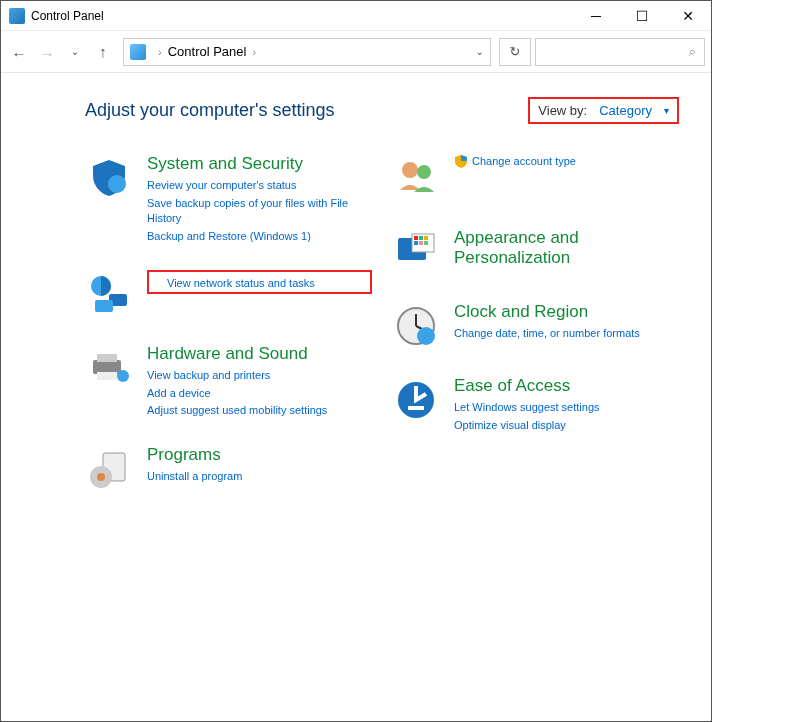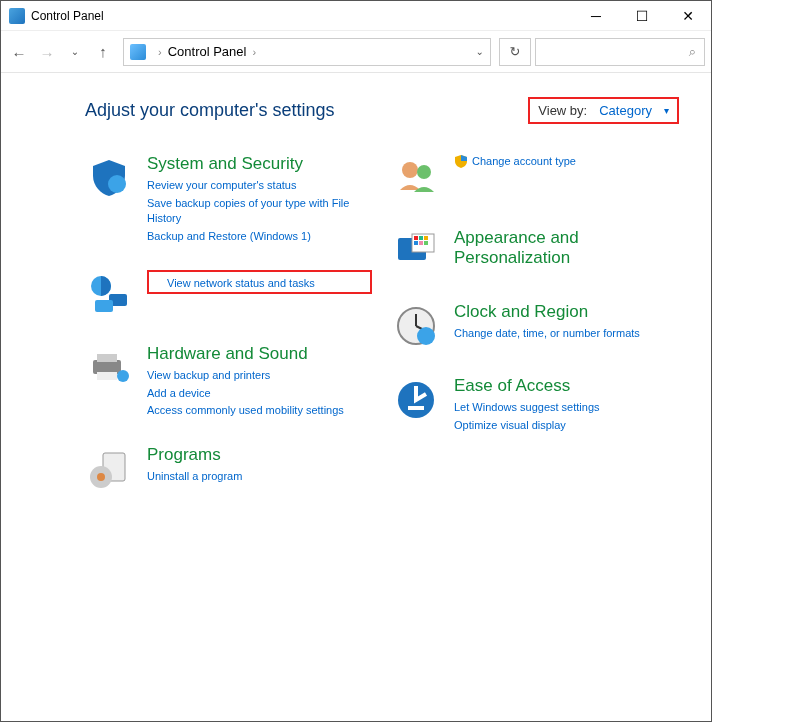--- a/index.html
+++ b/index.html
@@ -89,21 +89,21 @@
           <div class="caticon">
             <svg width="44" height="44" viewBox="0 0 44 44">
                 <path d="M22 4 L38 10 V20 C38 30 30 38 22 40 C14 38 6 30 6 20 V10 Z" fill="#1e73be"></path>
                 <circle cx="30" cy="28" r="9" fill="#3ba3e8"></circle>
               </svg>
           </div>
           <div class="catbody">
             <h2 class="cattitle">System and Security</h2>
             <div class="catlinks">
               <span class="catlink">Review your computer's status</span>
-              <span class="catlink">Save backup copies of your type with File History</span>
+              <span class="catlink">Save backup copies of your files with File History</span>
               <span class="catlink">Backup and Restore (Windows 1)</span>
             </div>
           </div>
         </div>
 
         <div class="cat">
           <div class="caticon">
             <svg width="44" height="44" viewBox="0 0 44 44">
                 <circle cx="14" cy="14" r="10" fill="#3ba3e8"></circle>
                 <path d="M14 4 a10 10 0 0 1 0 20" fill="#1e73be"></path>
@@ -127,21 +127,21 @@
                 <rect x="10" y="8" width="20" height="8" fill="#ccc"></rect>
                 <rect x="10" y="26" width="20" height="8" fill="#eee"></rect>
                 <circle cx="36" cy="30" r="6" fill="#3ba3e8"></circle>
               </svg>
           </div>
           <div class="catbody">
             <h2 class="cattitle">Hardware and Sound</h2>
             <div class="catlinks">
               <span class="catlink">View backup and printers</span>
               <span class="catlink">Add a device</span>
-              <span class="catlink">Access commonly used mobility settings</span>
+              <span class="catlink">Adjust suggest used mobility settings</span>
             </div>
           </div>
         </div>
 
         <div class="cat">
           <div class="caticon">
             <svg width="44" height="44" viewBox="0 0 44 44">
                 <rect x="16" y="6" width="22" height="28" rx="2" fill="#eee" stroke="#999"></rect>
                 <circle cx="14" cy="30" r="11" fill="#ccc"></circle>
                 <circle cx="14" cy="30" r="4" fill="#d84"></circle>

